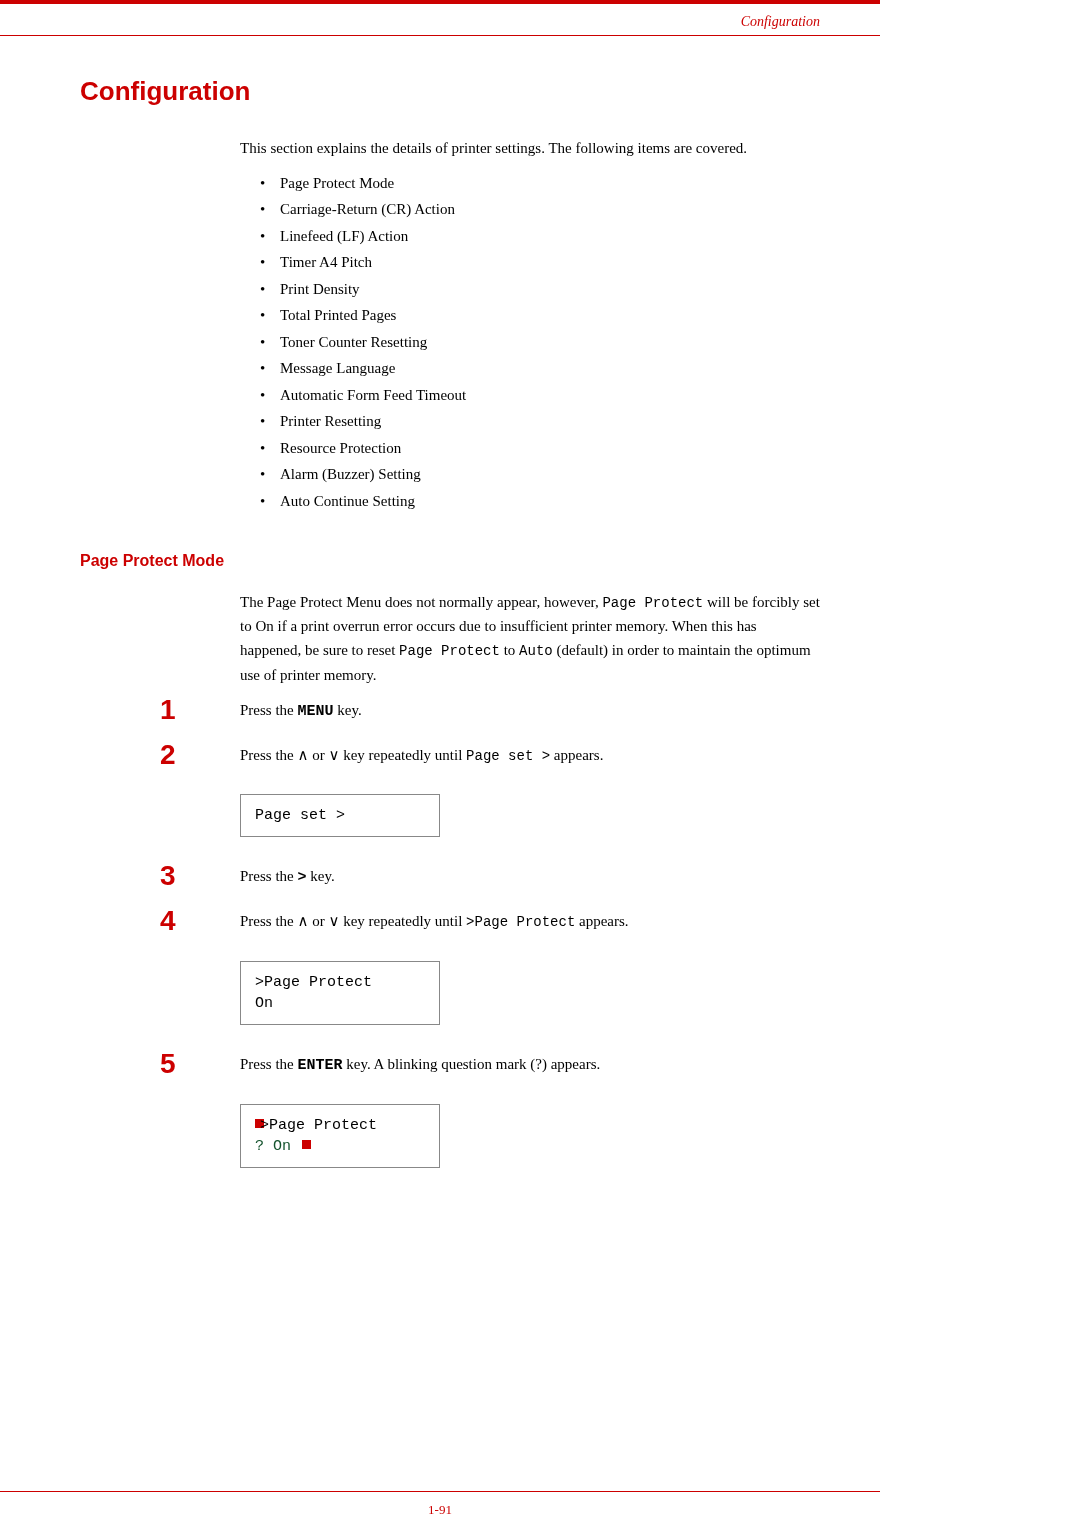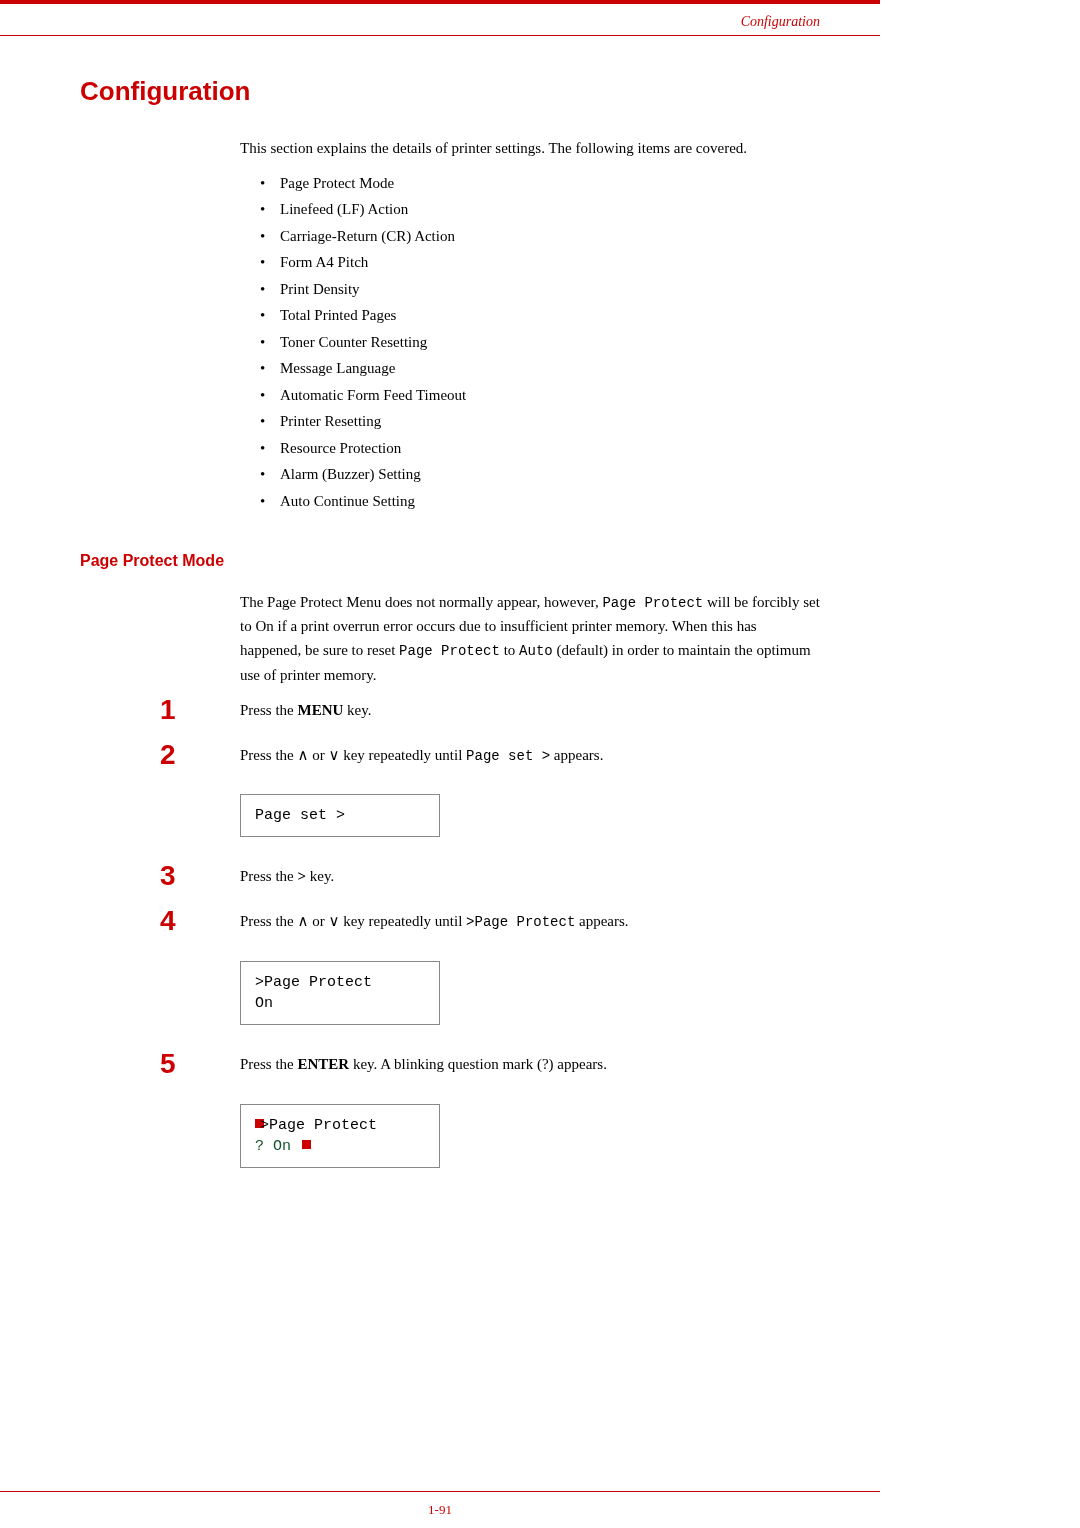--- a/index.html
+++ b/index.html
@@ -138,21 +138,21 @@
     }
 
     .step-content {
       flex: 1;
       padding-top: 4px;
       font-size: 15px;
       line-height: 1.5;
     }
 
     .step-content strong {
-      font-family: Liberation Serif, serif;
+      font-family: Liberation Mono, monospace;
     }
 
     
     .lcd-box {
       border: 1px solid #888;
       background: #ffffff;
       font-family: 'Courier New', Courier, monospace;
       font-size: 15px;
       padding: 10px 14px;
       display: inline-block;
@@ -206,23 +206,23 @@
   </div>
 
   <div class="content">
 
     <h1 class="section-title">Configuration</h1>
 
     <p class="intro-text">This section explains the details of printer settings. The following items are covered.</p>
 
     <ul class="bullet-list">
       <li><span>Page Protect Mode</span></li>
+      <li><span>Carriage-Return (CR) Action</span></li>
       <li><span>Linefeed (LF) Action</span></li>
-      <li><span>Carriage-Return (CR) Action</span></li>
-      <li><span>Form A4 Pitch</span></li>
+      <li><span>Timer A4 Pitch</span></li>
       <li><span>Print Density</span></li>
       <li><span>Total Printed Pages</span></li>
       <li><span>Toner Counter Resetting</span></li>
       <li><span>Message Language</span></li>
       <li><span>Automatic Form Feed Timeout</span></li>
       <li><span>Printer Resetting</span></li>
       <li><span>Resource Protection</span></li>
       <li><span>Alarm (Buzzer) Setting</span></li>
       <li><span>Auto Continue Setting</span></li>
     </ul>

